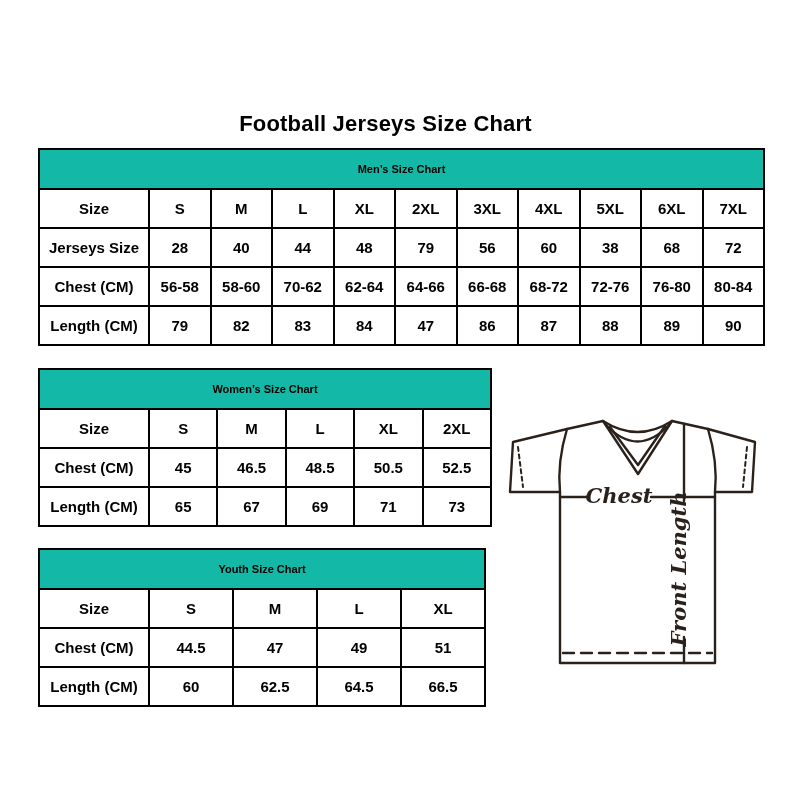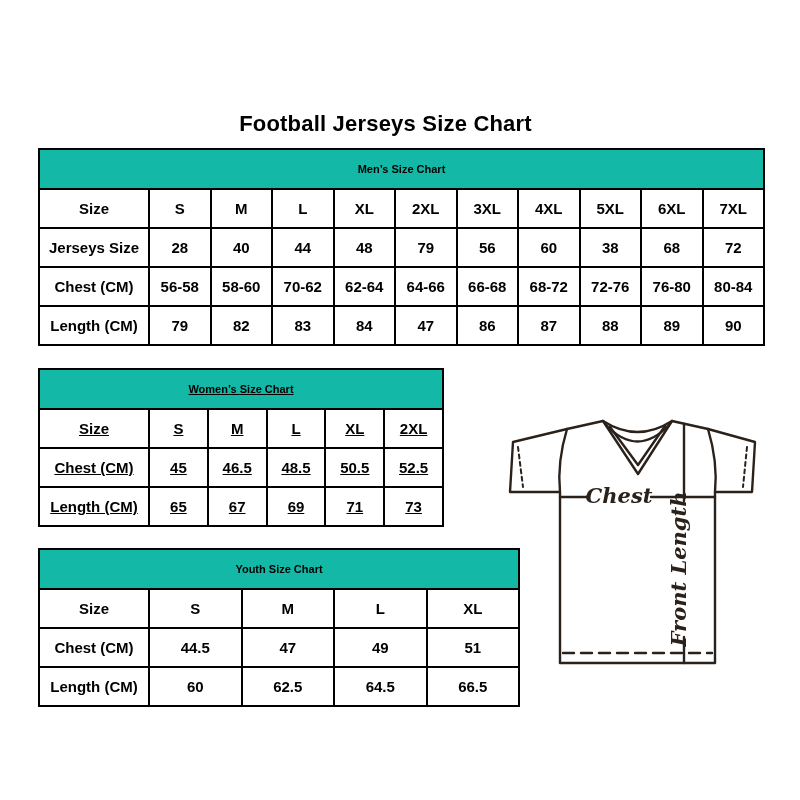--- a/index.html
+++ b/index.html
@@ -38,22 +38,22 @@
     padding: 0 1px;
     overflow: hidden;
     white-space: nowrap;
   }
   table.size-table td.tbl-title {
     background: #14b8a6;
     font-size: 11px;
     height: 38px;
   }
   #mens-table   { left: 38px; top: 148px; width: 727px; }
-  #womens-table { left: 38px; top: 368px; width: 406px; text-decoration: underline; }
-  #youth-table  { left: 38px; top: 548px; width: 482px; }
+  #womens-table { left: 38px; top: 368px; width: 454px; }
+  #youth-table  { left: 38px; top: 548px; width: 448px; }
   #jersey-diagram {
     position: absolute;
     left: 505px; top: 412px;
   }
 </style>
 </head>
 <body>
 
 <h1 class="page-title">Football Jerseys Size Chart</h1>
 

